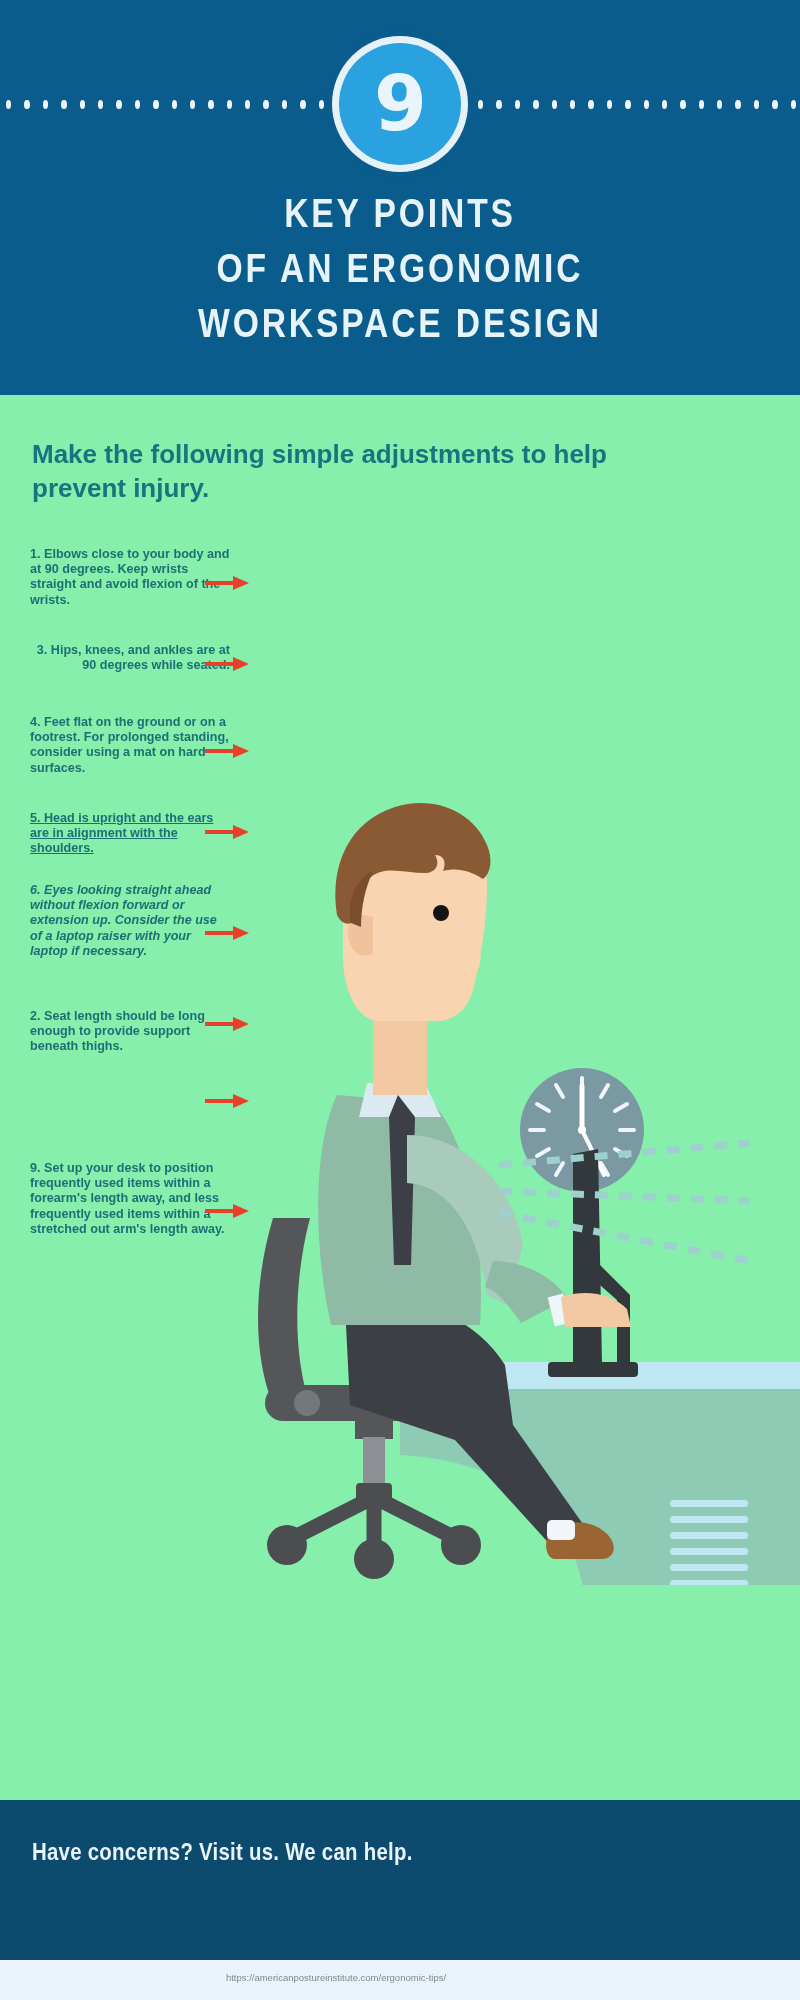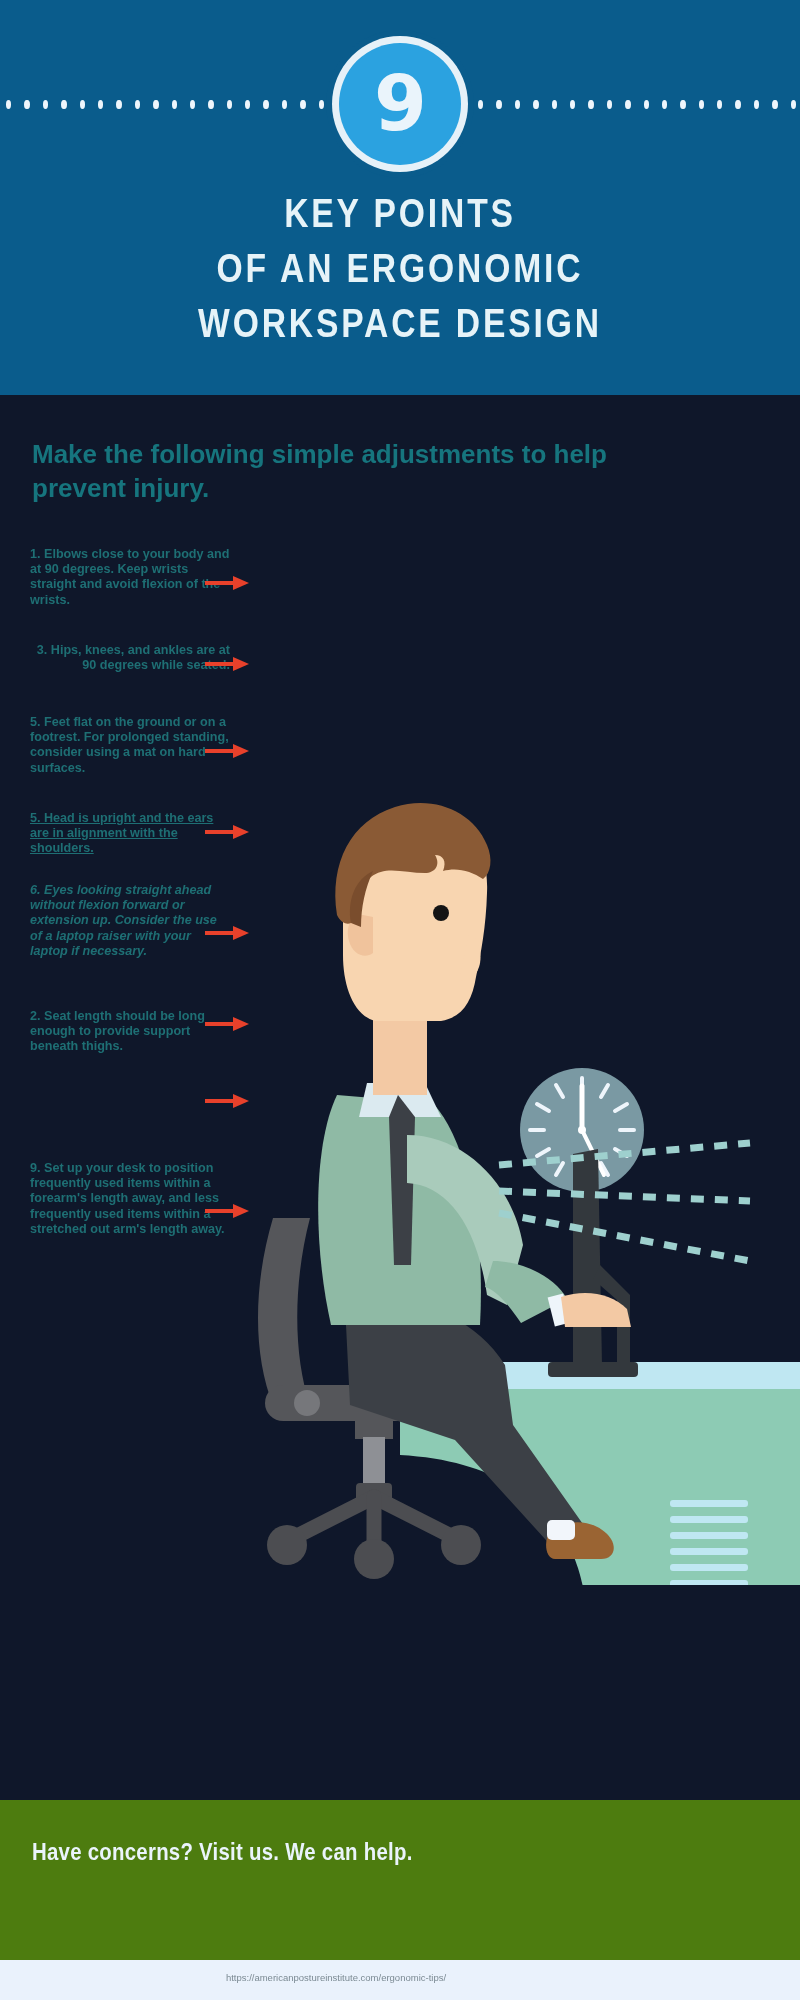--- a/index.html
+++ b/index.html
@@ -104,21 +104,21 @@
   }
   .head-title div { white-space: nowrap; }
 
   
   .body-area {
     position: absolute;
     left: 0;
     top: 395px;
     width: 800px;
     height: 1405px;
-    background: #0f172a;
+    background: #86efac;
   }
   .intro {
     position: absolute;
     left: 32px;
     top: 42px;
     width: 600px;
     color: #16757e;
     font-size: 26px;
     font-weight: bold;
     line-height: 34px;
@@ -146,21 +146,21 @@
   }
   .arrow svg { display: block; }
 
   
   .footer {
     position: absolute;
     left: 0;
     top: 1800px;
     width: 800px;
     height: 160px;
-    background: #4d7c0f;
+    background: #0c4a6e;
   }
   .footer-text {
     position: absolute;
     left: 32px;
     top: 38px;
     color: #eaf4fb;
     font-family: "Liberation Sans Narrow", "Liberation Sans", sans-serif;
     font-weight: bold;
     font-size: 24px;
     letter-spacing: 0.3px;
@@ -381,21 +381,21 @@
           <svg width="46" height="16" viewBox="0 0 46 16">
               <g fill="#e8412b">
                 <rect x="0" y="6" width="30" height="4"></rect>
                 <path d="M28 1 L44 8 L28 15 Z"></path>
               </g>
             </svg>
         </span>
       </div>
 
       <div class="tip" style="height:74px;">
-        <span>5. Feet flat on the ground or on a footrest. For prolonged standing, consider using a mat on hard surfaces.</span>
+        <span>4. Feet flat on the ground or on a footrest. For prolonged standing, consider using a mat on hard surfaces.</span>
         <span class="arrow" style="left:175px; top:28px;">
           <svg width="46" height="16" viewBox="0 0 46 16">
               <g fill="#e8412b">
                 <rect x="0" y="6" width="30" height="4"></rect>
                 <path d="M28 1 L44 8 L28 15 Z"></path>
               </g>
             </svg>
         </span>
       </div>
 

